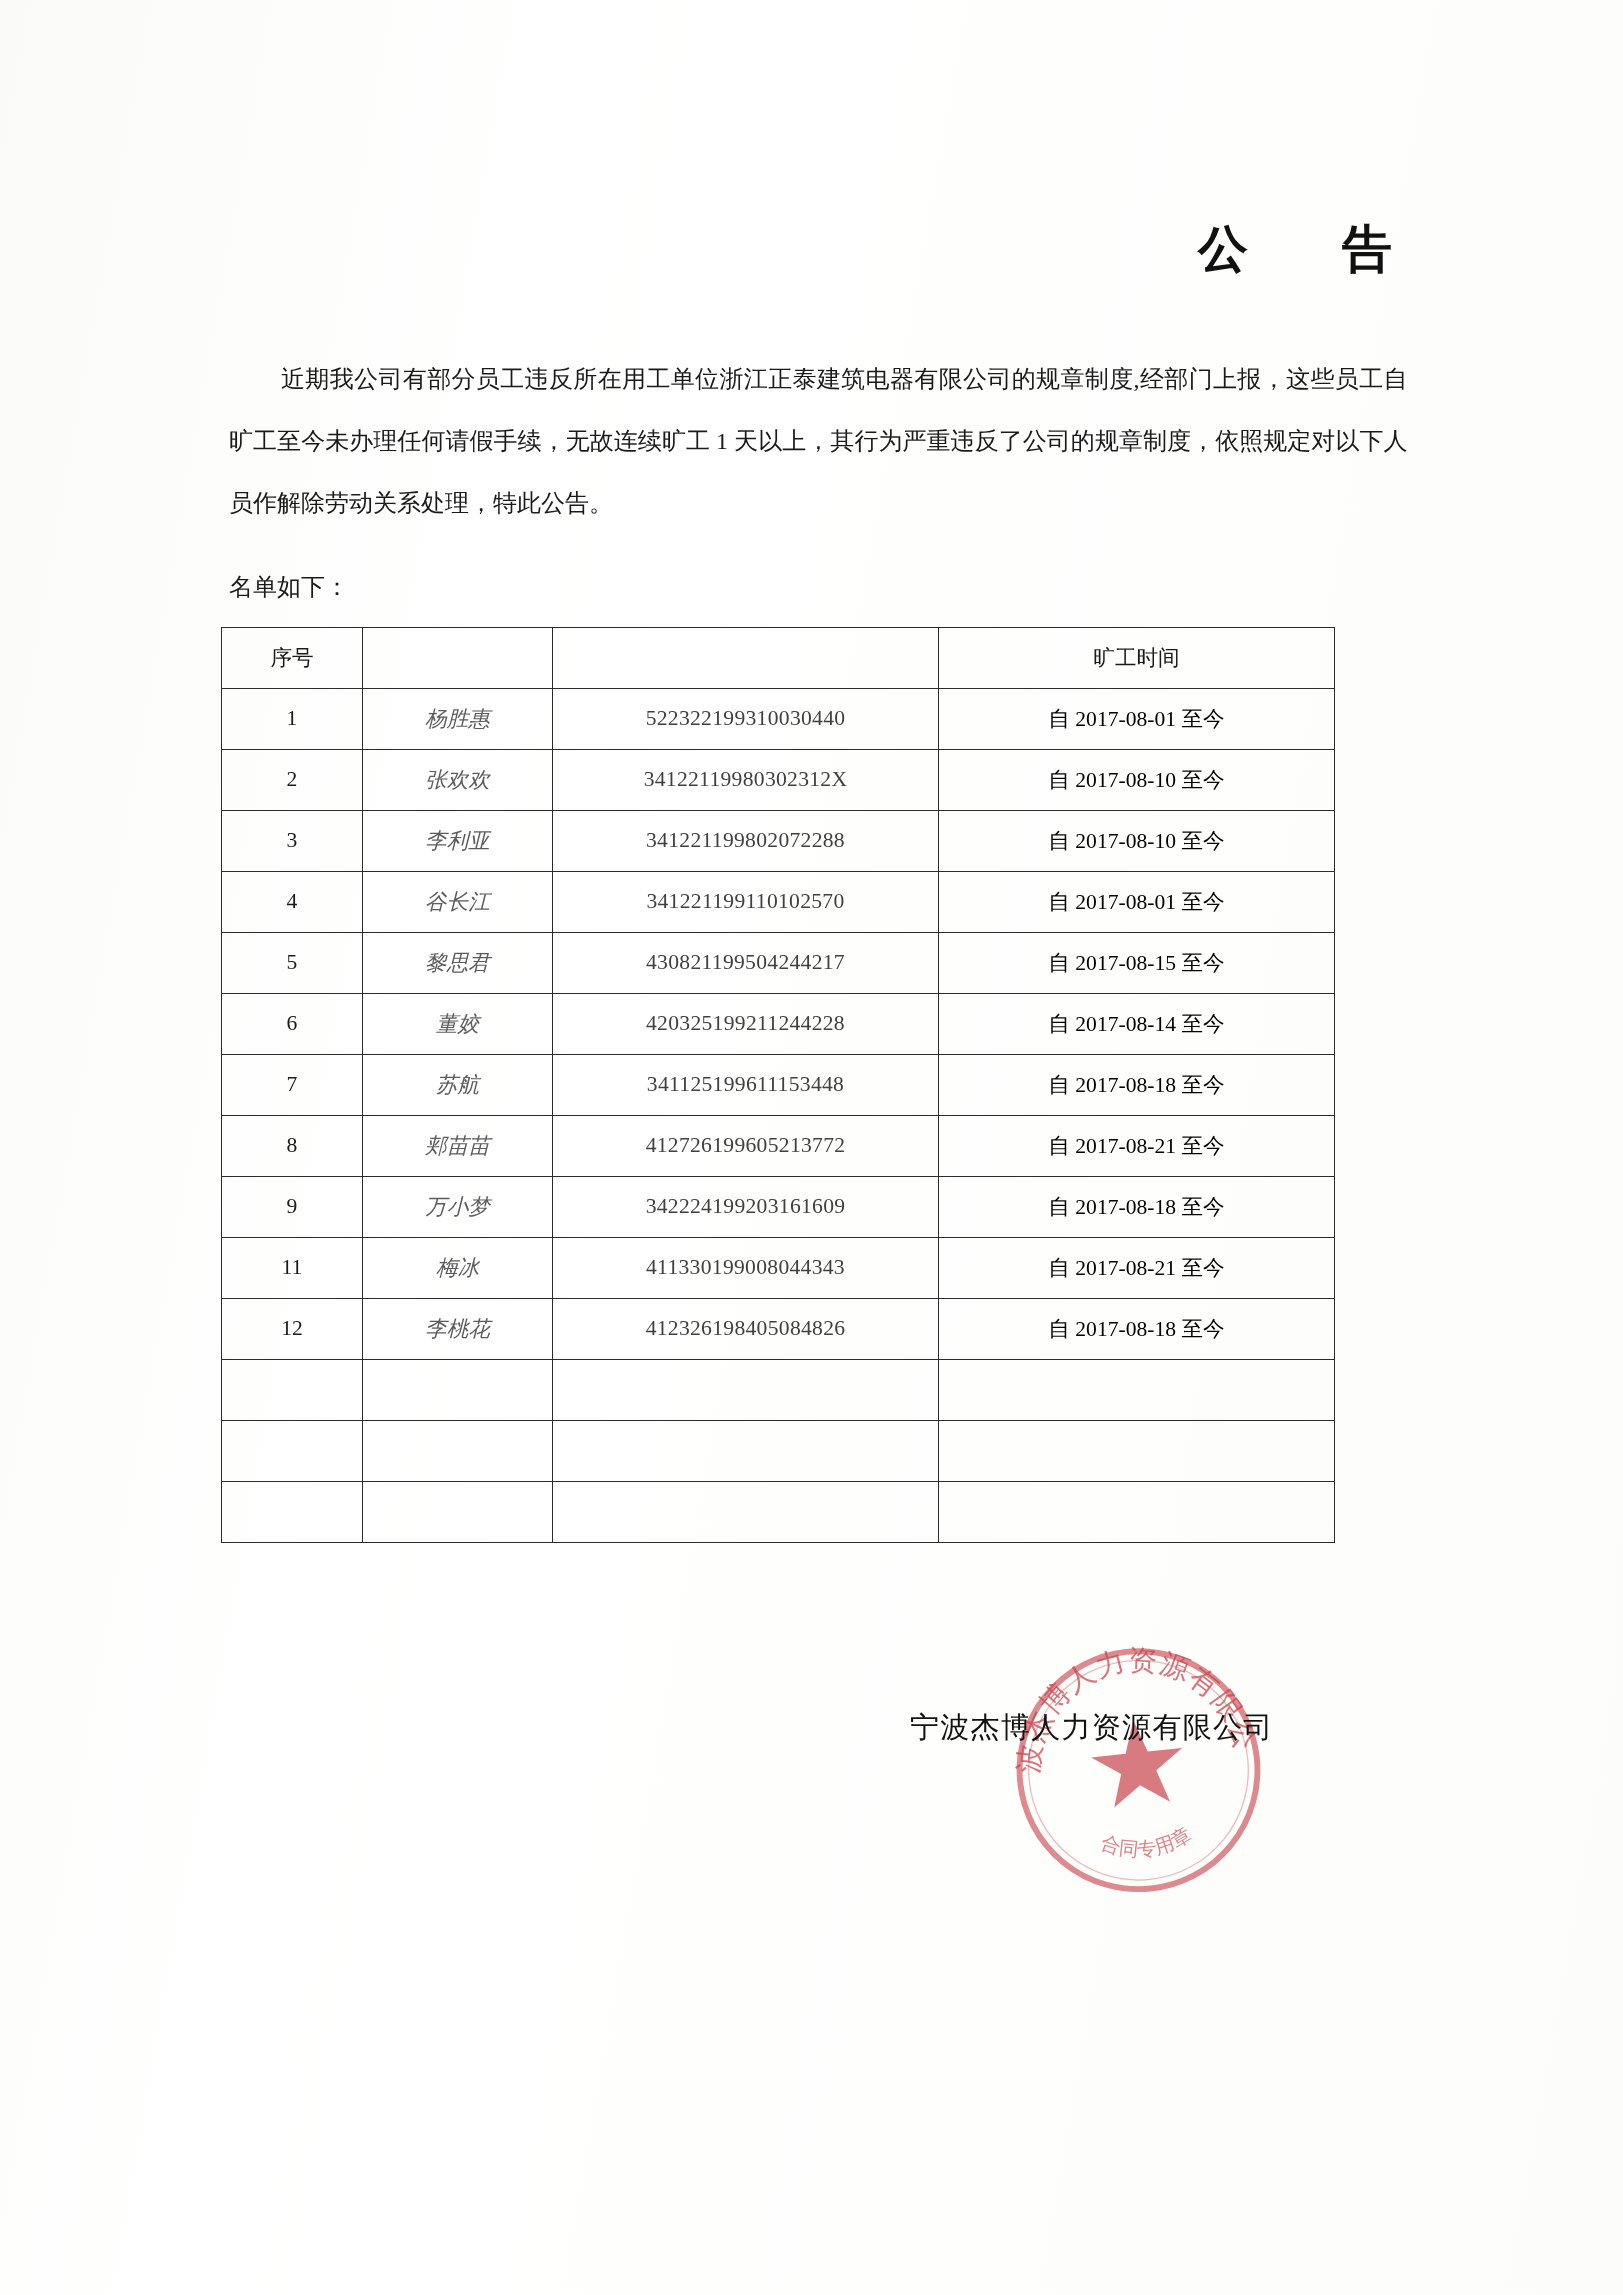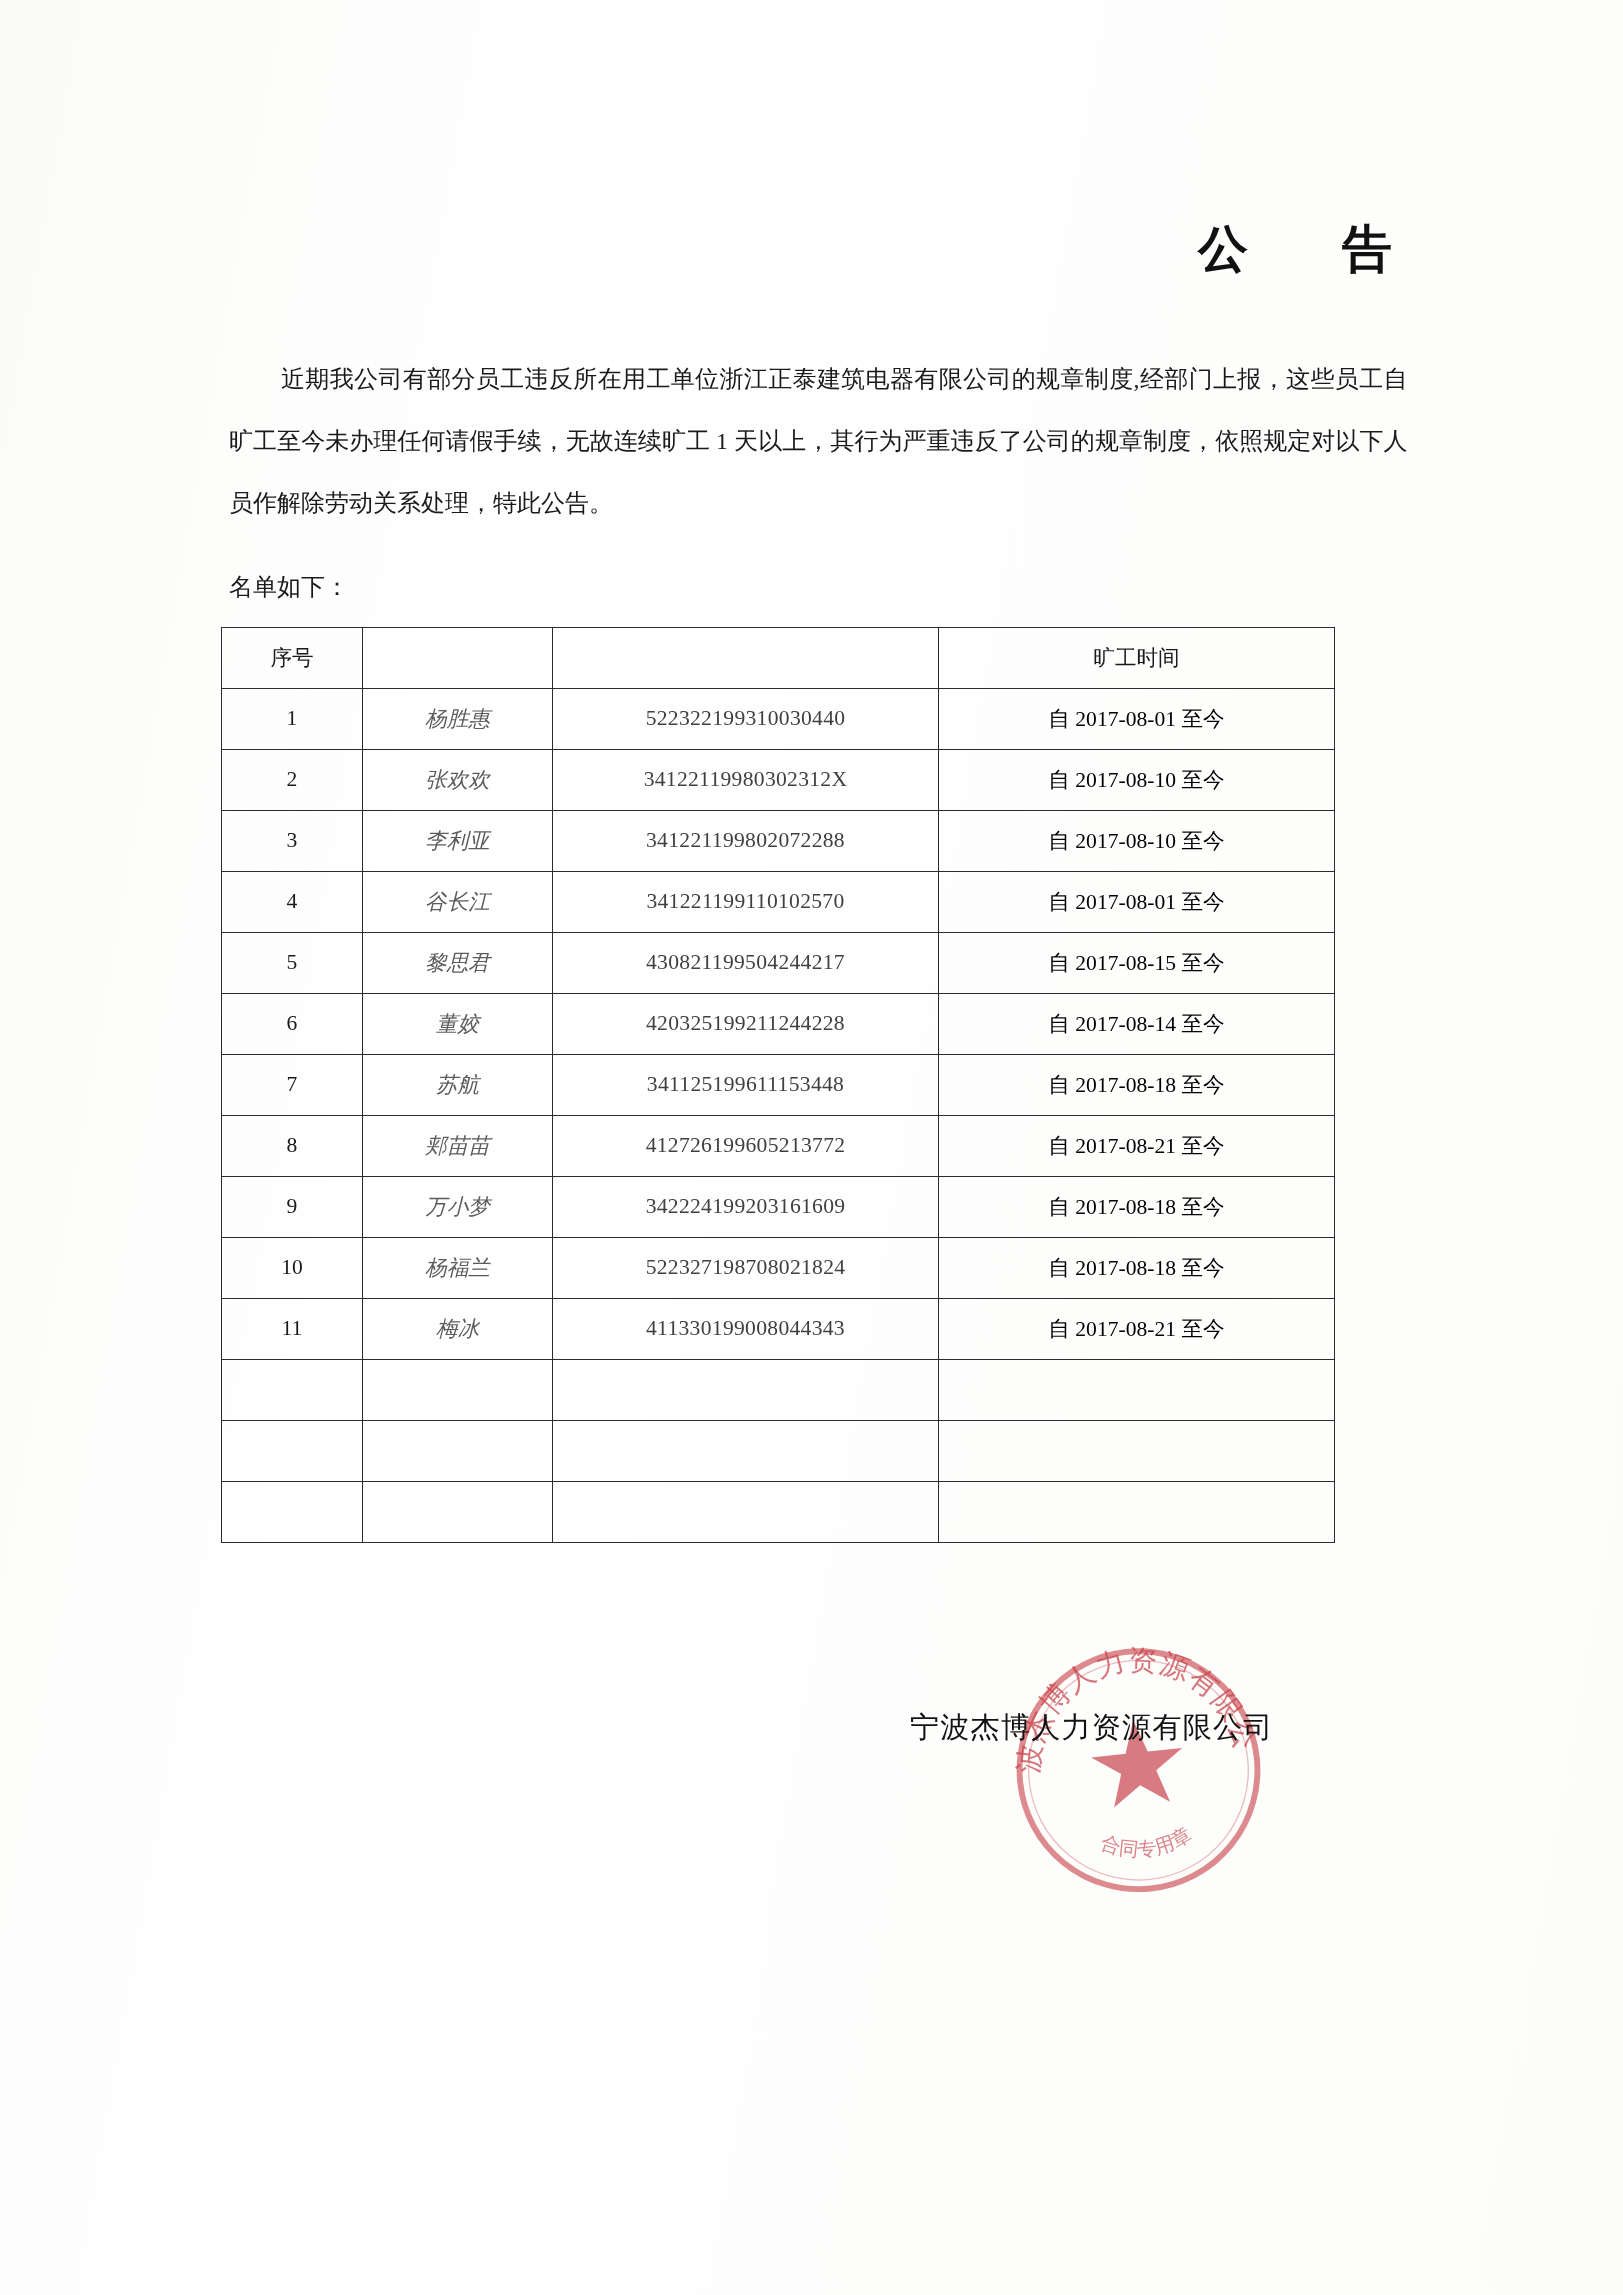--- a/index.html
+++ b/index.html
@@ -229,30 +229,30 @@
           <td class="cell-id">412726199605213772</td>
           <td class="cell-time">自 2017-08-21 至今</td>
         </tr>
         <tr>
           <td class="cell-index">9</td>
           <td class="cell-name">万小梦</td>
           <td class="cell-id">342224199203161609</td>
           <td class="cell-time">自 2017-08-18 至今</td>
         </tr>
         <tr>
-          <td class="cell-index">10</td>
-          <td class="cell-name">杨福兰</td>
-          <td class="cell-id">522327198708021824</td>
-          <td class="cell-time">自 2017-08-18 至今</td>
-        </tr>
-        <tr>
           <td class="cell-index">11</td>
           <td class="cell-name">梅冰</td>
           <td class="cell-id">411330199008044343</td>
           <td class="cell-time">自 2017-08-21 至今</td>
+        </tr>
+        <tr>
+          <td class="cell-index">12</td>
+          <td class="cell-name">李桃花</td>
+          <td class="cell-id">412326198405084826</td>
+          <td class="cell-time">自 2017-08-18 至今</td>
         </tr>
         <tr>
           <td class="cell-index"></td>
           <td class="cell-name"></td>
           <td class="cell-id"></td>
           <td class="cell-time"></td>
         </tr>
         <tr>
           <td class="cell-index"></td>
           <td class="cell-name"></td>

